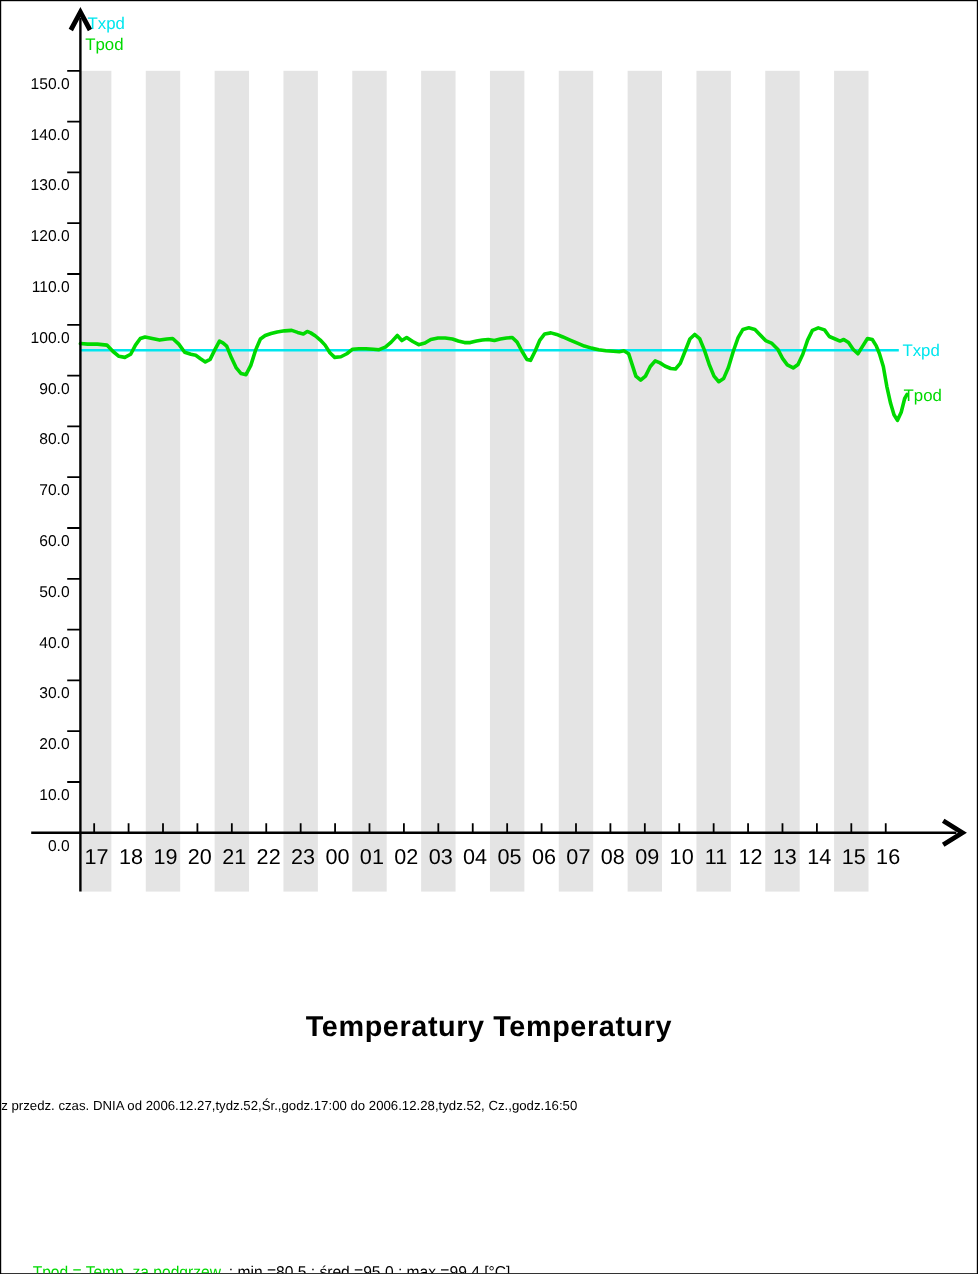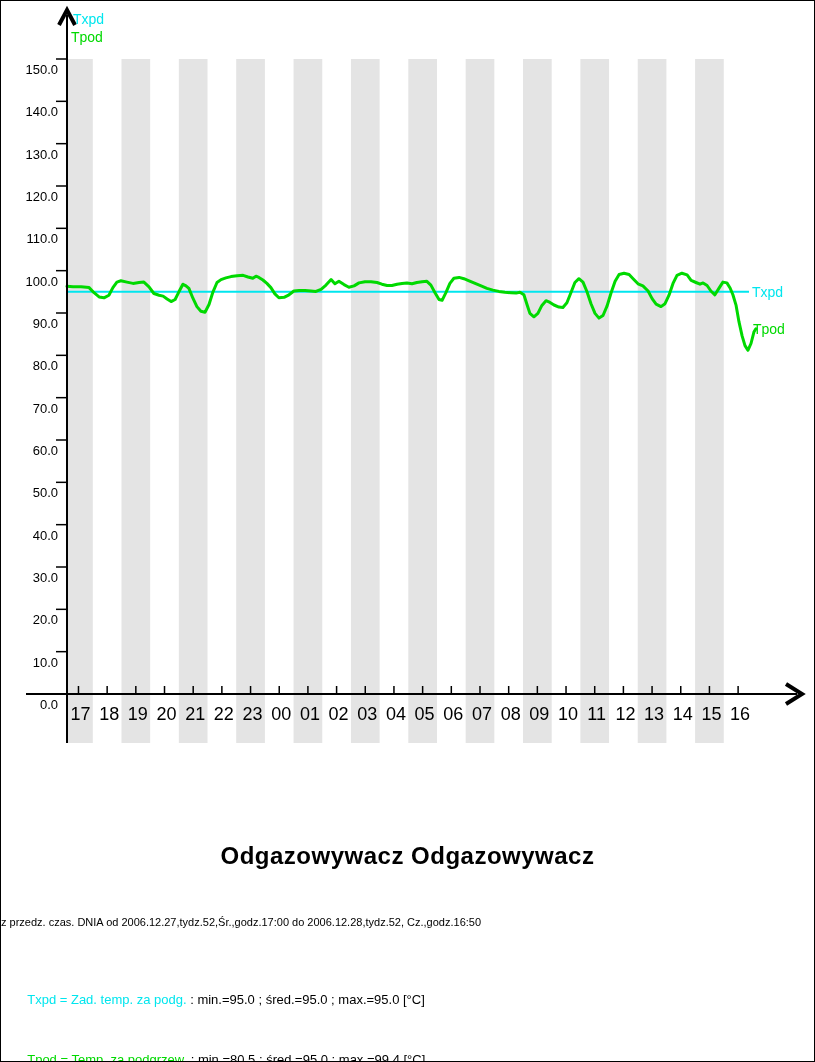--- a/index.html
+++ b/index.html
@@ -130,25 +130,22 @@
       <line x1="708.4319999999999" y1="685" x2="708.4319999999999" y2="693" stroke="#000000" stroke-width="1.5"></line>
       <text x="710.4319999999999" y="719" fill="#000" font-size="18" font-family="&quot;Liberation Sans&quot;, sans-serif" text-anchor="middle">15</text>
       <line x1="737.112" y1="685" x2="737.112" y2="693" stroke="#000000" stroke-width="1.5"></line>
       <text x="739.112" y="719" fill="#000" font-size="18" font-family="&quot;Liberation Sans&quot;, sans-serif" text-anchor="middle">16</text>
       <text x="72" y="23" fill="#00e6ee" font-size="14" font-family="&quot;Liberation Sans&quot;, sans-serif" text-anchor="start">Txpd</text>
       <text x="70" y="41" fill="#00d900" font-size="14" font-family="&quot;Liberation Sans&quot;, sans-serif" text-anchor="start">Tpod</text>
       <text x="751" y="296" fill="#00e6ee" font-size="14" font-family="&quot;Liberation Sans&quot;, sans-serif" text-anchor="start">Txpd</text>
       <text x="752" y="333" fill="#00d900" font-size="14" font-family="&quot;Liberation Sans&quot;, sans-serif" text-anchor="start">Tpod</text>
     </svg>
 
-  <div class="title">Odgazowywacz Odgazowywacz</div>
+  <div class="title">Temperatury Temperatury</div>
 
   <div class="subtitle">z przedz. czas. DNIA od 2006.12.27,tydz.52,Śr.,godz.17:00 do 2006.12.28,tydz.52, Cz.,godz.16:50</div>
 
-  <div class="statline txpd">
-    <span class="cname" style="color: rgb(0, 230, 238);">Txpd = Zad. temp. za podg.</span><span> : min.=95.0 ; śred.=95.0 ; max.=95.0 [°C]</span>
-  </div>
 
   <div class="statline tpod">
     <span class="cname" style="color: rgb(0, 217, 0);">Tpod = Temp. za podgrzew.</span><span> : min.=80.5 ; śred.=95.0 ; max.=99.4 [°C]</span>
   </div>
 
 </div>
 
 </body></html>

